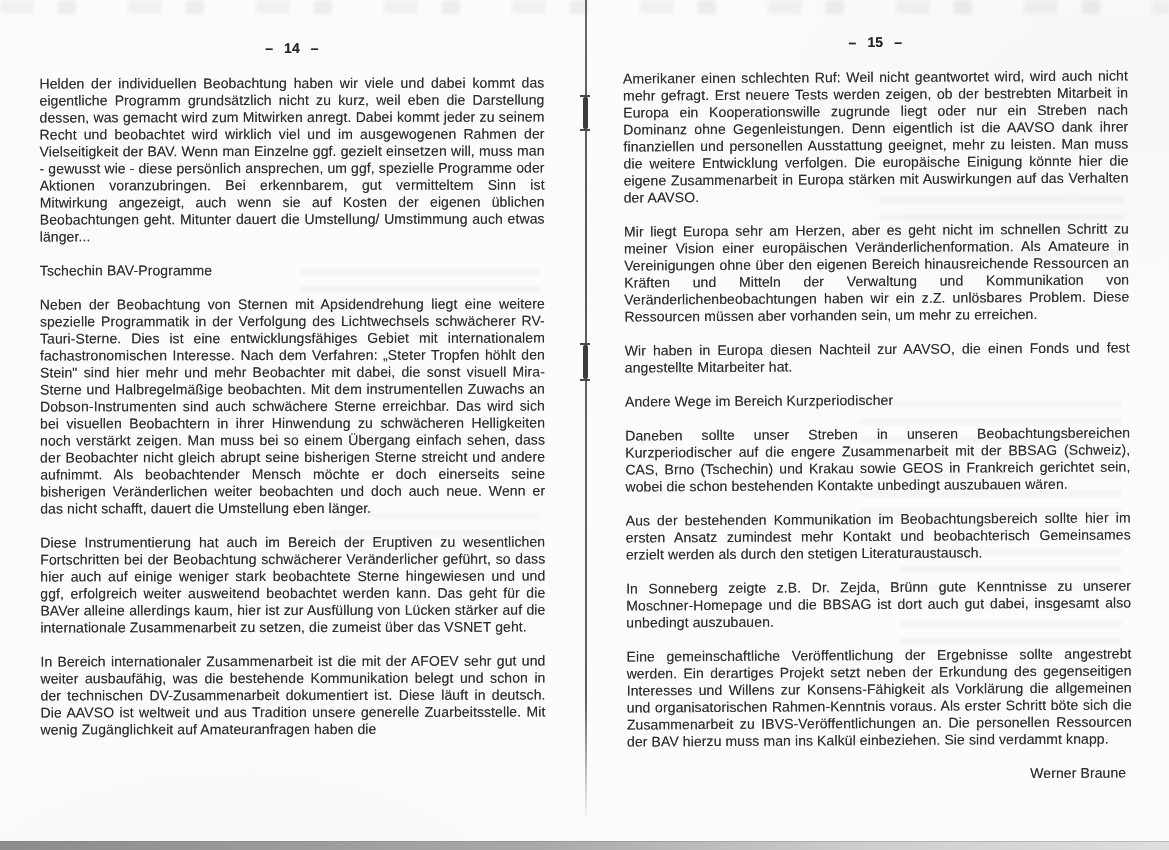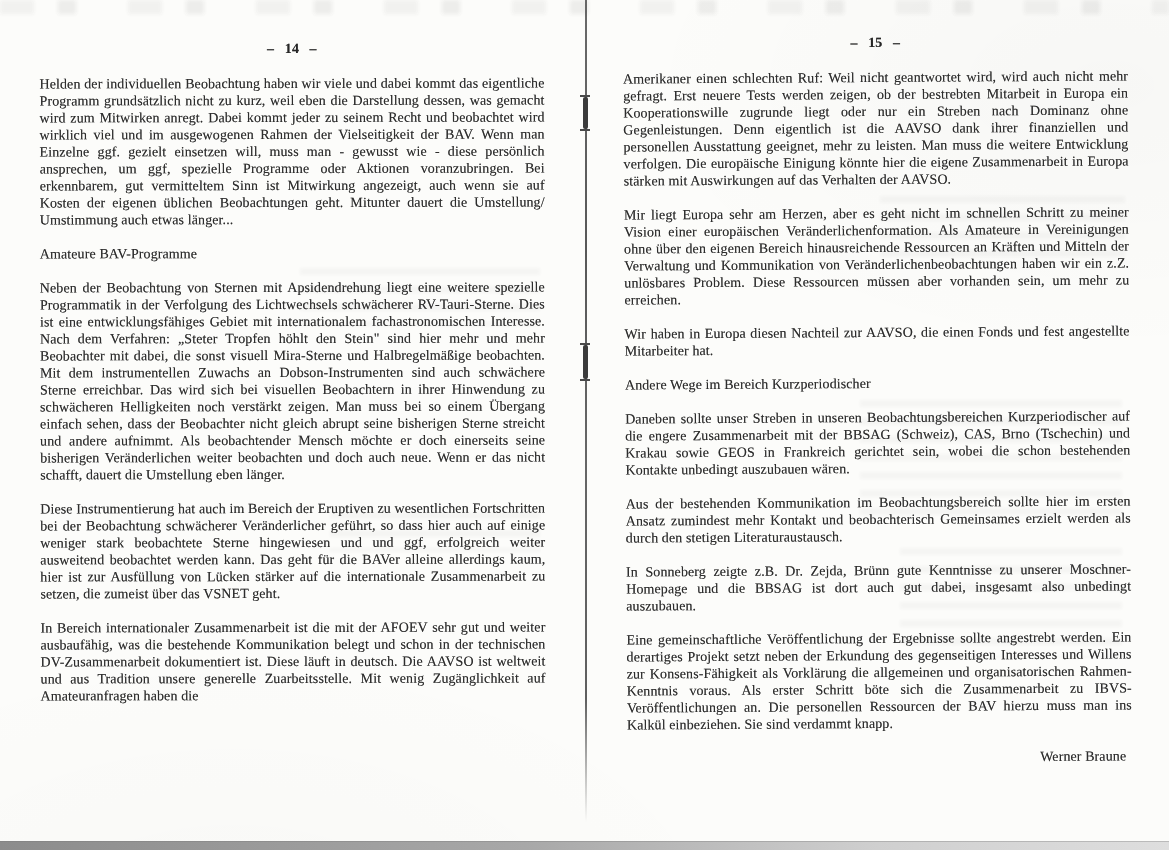--- a/index.html
+++ b/index.html
@@ -12,21 +12,20 @@
     font-family: "Liberation Sans", sans-serif;
   }
   .sheet {
     position: relative;
     width: 1169px;
     height: 850px;
     background:
       radial-gradient(ellipse 900px 500px at 20% 110%, rgba(0,0,0,0.015), transparent 60%),
       radial-gradient(ellipse 700px 400px at 95% 10%, rgba(0,0,0,0.02), transparent 70%),
       #fcfcfa;
-    font-family: Liberation Serif, serif;
   }
   .page {
     position: absolute;
     width: 505px;
     color: #2d2d2d;
     font-size: 14px;
     line-height: 17px;
     letter-spacing: 0.1px;
   }
   .page-left  { left: 40px;  top: 40px; transform: rotate(-0.1deg); }
@@ -117,21 +116,21 @@
   .bleed-5 { left: 900px; top: 548px; width: 222px; height: 110px; }
 </style>
 </head>
 <body>
 
 <div class="sheet">
 
   <div class="page page-left">
     <div class="page-header">– 14 –</div>
     <p class="para">Helden der individuellen Beobachtung haben wir viele und dabei kommt das eigentliche Programm grundsätzlich nicht zu kurz, weil eben die Darstellung dessen, was gemacht wird zum Mitwirken anregt. Dabei kommt jeder zu seinem Recht und beobachtet wird wirklich viel und im ausgewogenen Rahmen der Vielseitigkeit der BAV. Wenn man Einzelne ggf. gezielt einsetzen will, muss man - gewusst wie - diese persönlich ansprechen, um ggf, spezielle Programme oder Aktionen voranzubringen. Bei erkennbarem, gut vermitteltem Sinn ist Mitwirkung angezeigt, auch wenn sie auf Kosten der eigenen üblichen Beobachtungen geht. Mitunter dauert die Umstellung/ Umstimmung auch etwas länger...</p>
-    <p class="section-heading">Amateure BAV-Programme</p>
+    <p class="section-heading">Tschechin BAV-Programme</p>
     <p class="para">Neben der Beobachtung von Sternen mit Apsidendrehung liegt eine weitere spezielle Programmatik in der Verfolgung des Lichtwechsels schwächerer RV-Tauri-Sterne. Dies ist eine entwicklungsfähiges Gebiet mit internationalem fachastronomischen Interesse. Nach dem Verfahren: „Steter Tropfen höhlt den Stein" sind hier mehr und mehr Beobachter mit dabei, die sonst visuell Mira-Sterne und Halbregelmäßige beobachten. Mit dem instrumentellen Zuwachs an Dobson-Instrumenten sind auch schwächere Sterne erreichbar. Das wird sich bei visuellen Beobachtern in ihrer Hinwendung zu schwächeren Helligkeiten noch verstärkt zeigen. Man muss bei so einem Übergang einfach sehen, dass der Beobachter nicht gleich abrupt seine bisherigen Sterne streicht und andere aufnimmt. Als beobachtender Mensch möchte er doch einerseits seine bisherigen Veränderlichen weiter beobachten und doch auch neue. Wenn er das nicht schafft, dauert die Umstellung eben länger.</p>
     <p class="para">Diese Instrumentierung hat auch im Bereich der Eruptiven zu wesentlichen Fortschritten bei der Beobachtung schwächerer Veränderlicher geführt, so dass hier auch auf einige weniger stark beobachtete Sterne hingewiesen und und ggf, erfolgreich weiter ausweitend beobachtet werden kann. Das geht für die BAVer alleine allerdings kaum, hier ist zur Ausfüllung von Lücken stärker auf die internationale Zusammenarbeit zu setzen, die zumeist über das VSNET geht.</p>
     <p class="para">In Bereich internationaler Zusammenarbeit ist die mit der AFOEV sehr gut und weiter ausbaufähig, was die bestehende Kommunikation belegt und schon in der technischen DV-Zusammenarbeit dokumentiert ist. Diese läuft in deutsch. Die AAVSO ist weltweit und aus Tradition unsere generelle Zuarbeitsstelle. Mit wenig Zugänglichkeit auf Amateuranfragen haben die</p>
   </div>
 
   <div class="page page-right">
     <div class="page-header">– 15 –</div>
     <p class="para">Amerikaner einen schlechten Ruf: Weil nicht geantwortet wird, wird auch nicht mehr gefragt. Erst neuere Tests werden zeigen, ob der bestrebten Mitarbeit in Europa ein Kooperationswille zugrunde liegt oder nur ein Streben nach Dominanz ohne Gegenleistungen. Denn eigentlich ist die AAVSO dank ihrer finanziellen und personellen Ausstattung geeignet, mehr zu leisten. Man muss die weitere Entwicklung verfolgen. Die europäische Einigung könnte hier die eigene Zusammenarbeit in Europa stärken mit Auswirkungen auf das Verhalten der AAVSO.</p>
     <p class="para">Mir liegt Europa sehr am Herzen, aber es geht nicht im schnellen Schritt zu meiner Vision einer europäischen Veränderlichenformation. Als Amateure in Vereinigungen ohne über den eigenen Bereich hinausreichende Ressourcen an Kräften und Mitteln der Verwaltung und Kommunikation von Veränderlichenbeobachtungen haben wir ein z.Z. unlösbares Problem. Diese Ressourcen müssen aber vorhanden sein, um mehr zu erreichen.</p>
     <p class="para">Wir haben in Europa diesen Nachteil zur AAVSO, die einen Fonds und fest angestellte Mitarbeiter hat.</p>

